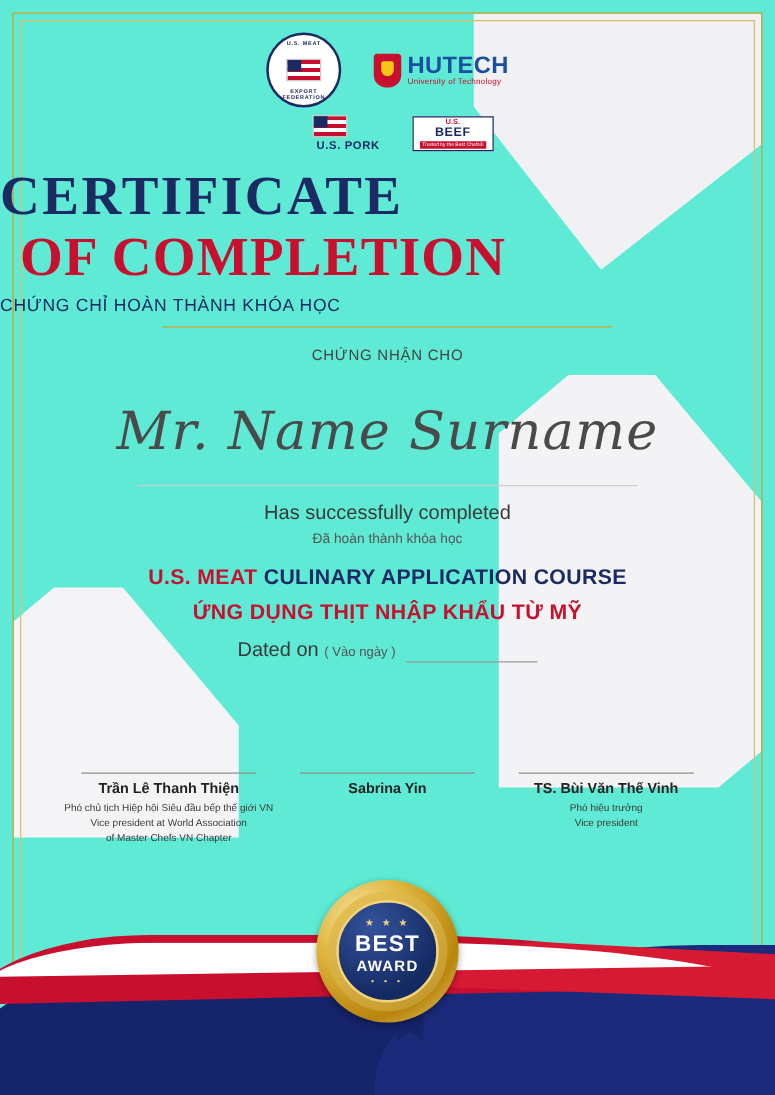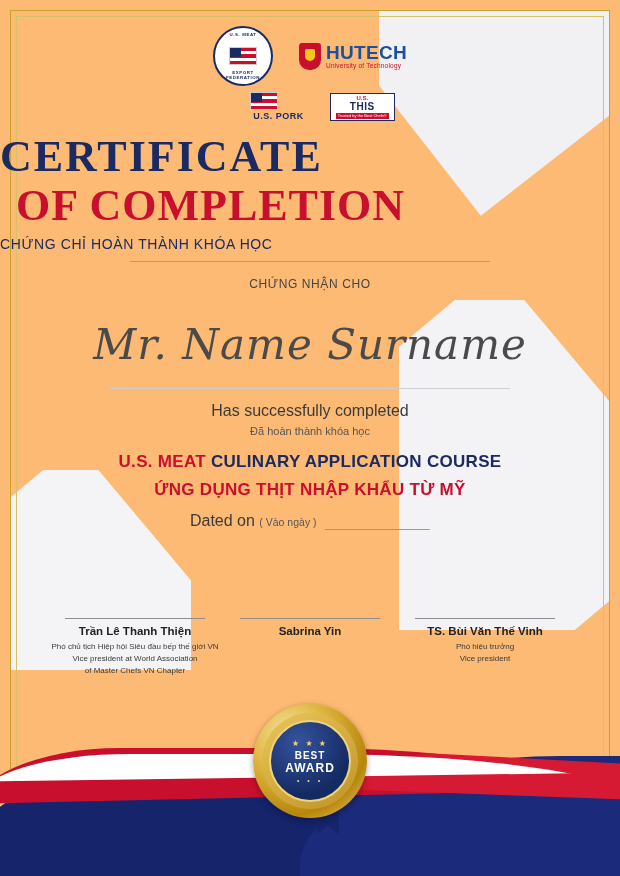--- a/index.html
+++ b/index.html
@@ -8,21 +8,21 @@
     background: #ffffff;
   }
   body {
     font-family: "Liberation Sans", sans-serif;
   }
   .certificate {
     position: relative;
     width: 620px;
     height: 876px;
     overflow: hidden;
-    background: #fdba74;
+    background: #5eead4;
   }
   
   .frame-outer {
     position: absolute;
     left: 10px;
     top: 10px;
     right: 10px;
     bottom: 10px;
     border: 1px solid #c9a227;
     box-sizing: border-box;
@@ -463,21 +463,21 @@
     justify-content: center;
     color: #ffffff;
   }
   .seal-stars {
     font-size: 8px;
     letter-spacing: 2px;
     color: #f2d47e;
     margin-bottom: 2px;
   }
   .seal-l1 {
-    font-size: 10px;
+    font-size: 18px;
     font-weight: bold;
     letter-spacing: 1px;
   }
   .seal-l2 {
     font-size: 12px;
     font-weight: bold;
     letter-spacing: 1px;
   }
   .seal-dots {
     font-size: 7px;
@@ -523,21 +523,21 @@
       </div>
     </div>
     <div class="logo-row">
       <div class="logo-pork">
         <div class="flagbox"></div>
         <div class="lbl">U.S. PORK</div>
       </div>
       <div class="logo-beef">
         <div class="beef-box">
           <div class="beef-us">U.S.</div>
-          <div class="beef-beef">THIS</div>
+          <div class="beef-beef">BEEF</div>
           <div class="beef-tag">Trusted by the Best Chefs®</div>
         </div>
       </div>
     </div>
   </div>
 
   <div class="title-wrap">
     <div class="title-1">CERTIFICATE</div>
     <div class="title-2">OF COMPLETION</div>
     <div class="title-vn">CHỨNG CHỈ HOÀN THÀNH KHÓA HỌC</div>

